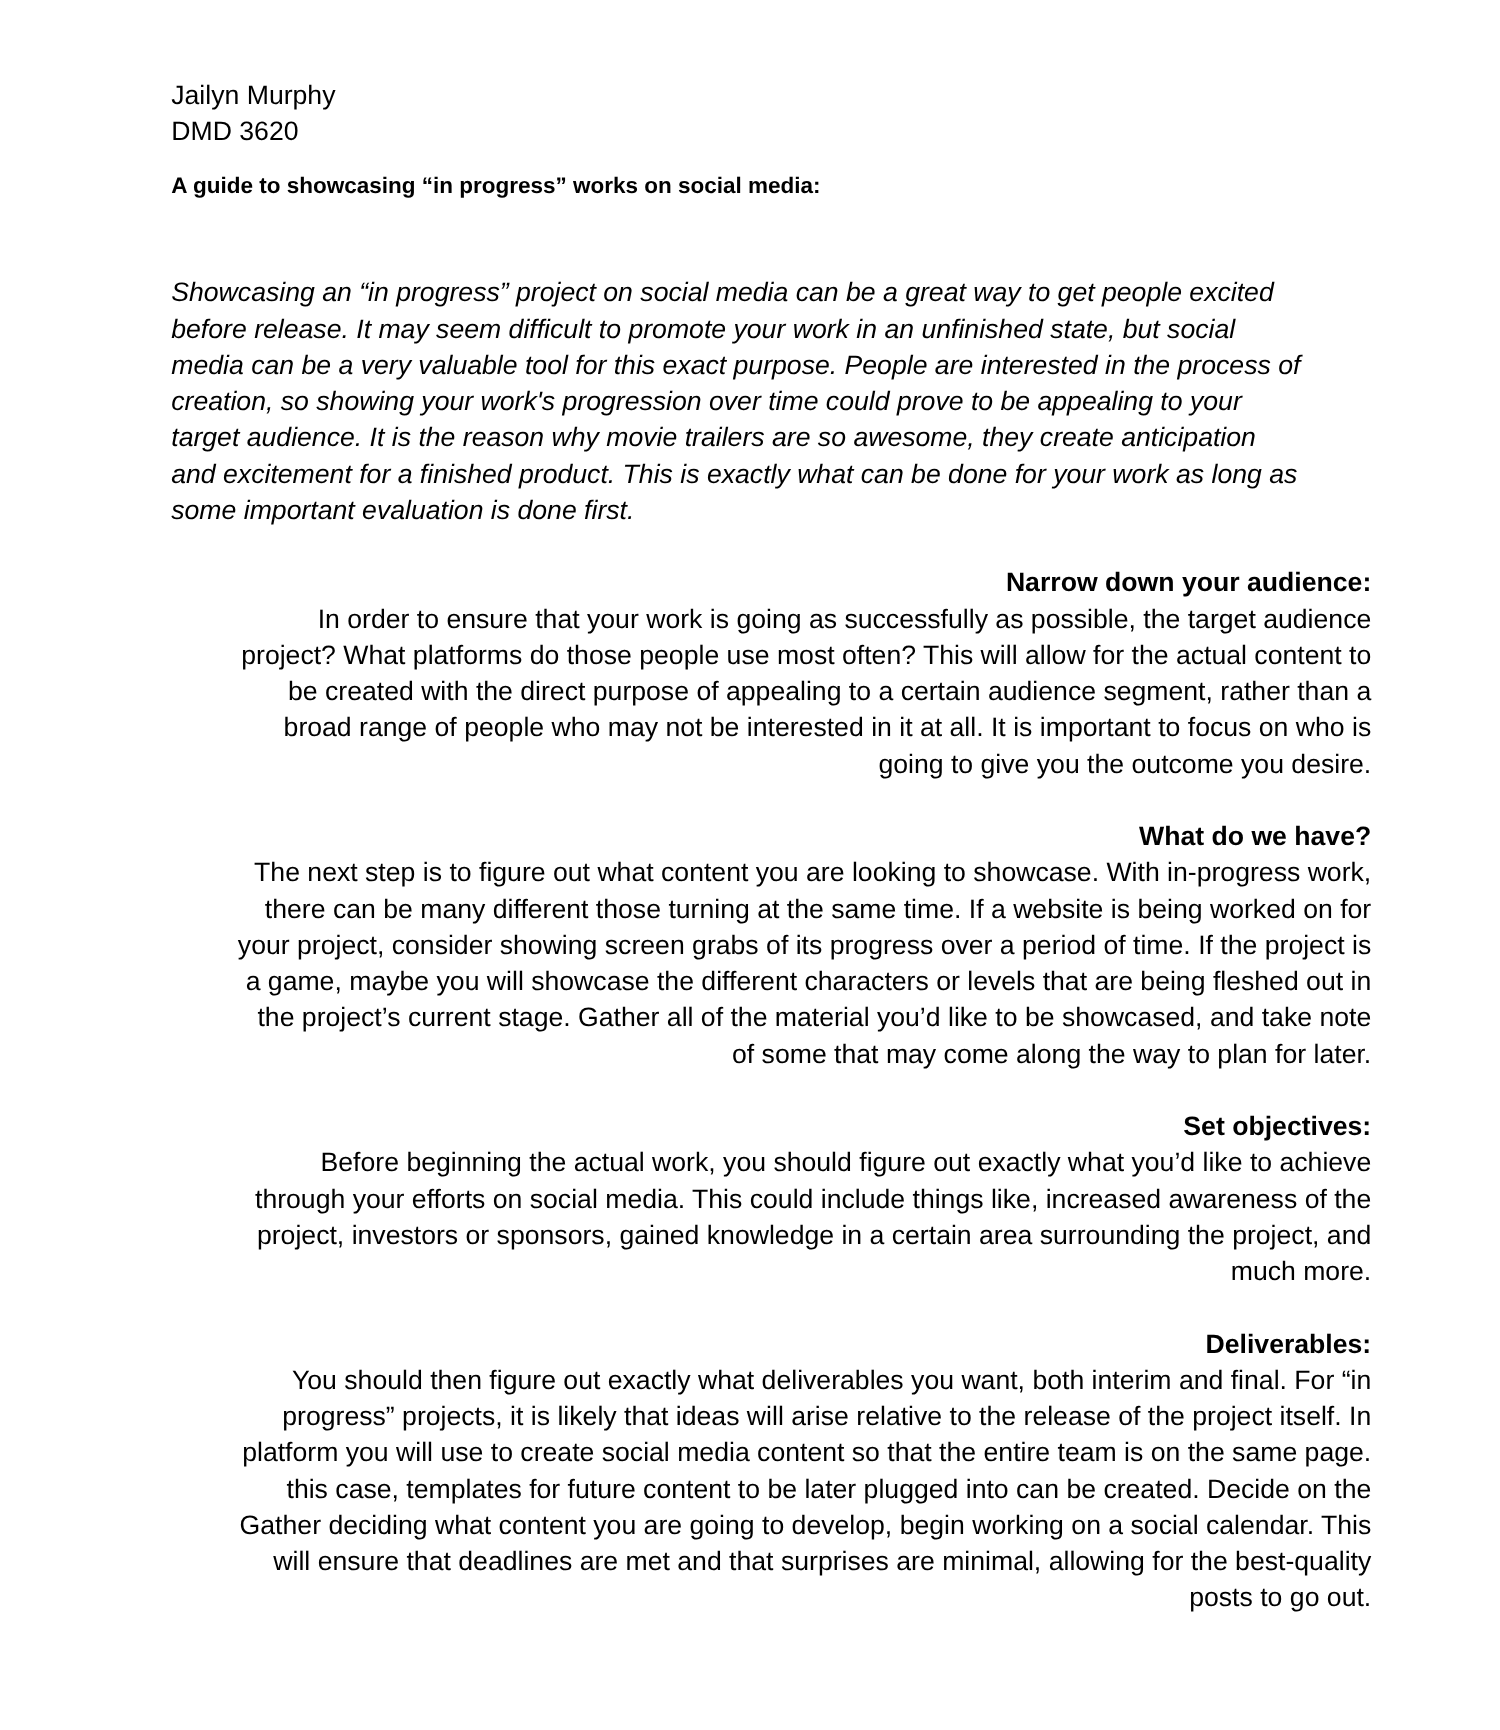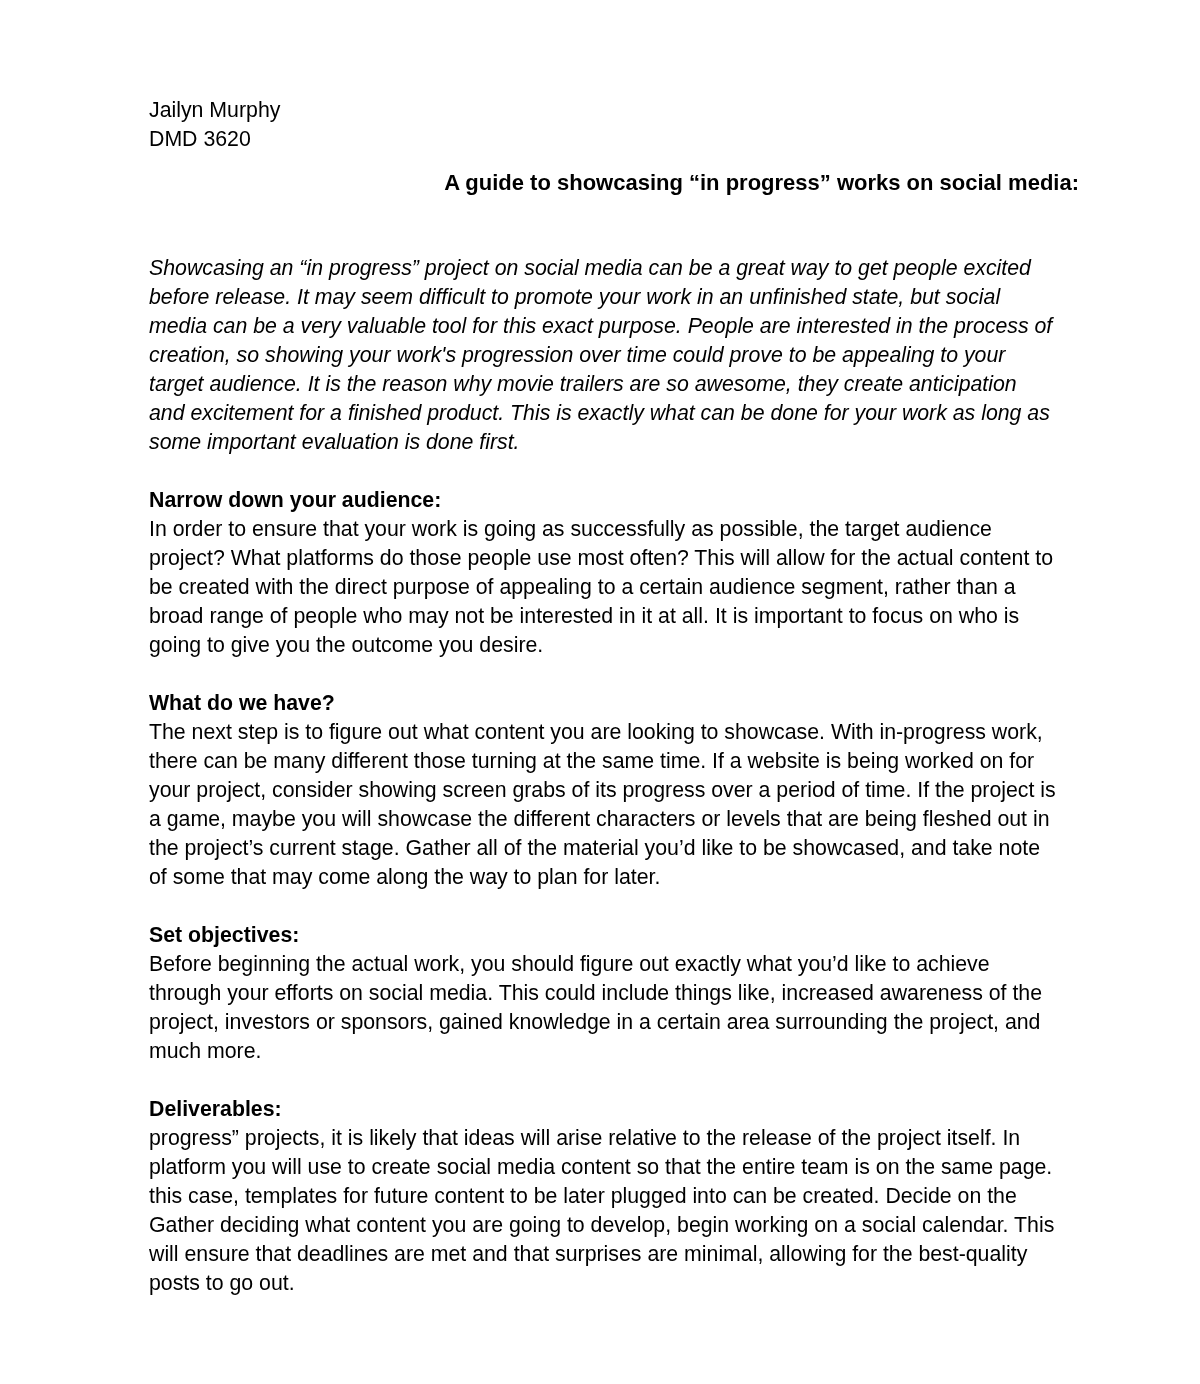--- a/index.html
+++ b/index.html
@@ -10,46 +10,46 @@
     body {
       width: 1200px;
       height: 1384px;
       position: relative;
       overflow: hidden;
       font-family: "Liberation Sans", sans-serif;
       color: #000000;
     }
     .page {
       position: absolute;
-      left: 149px;
+      left: 137px;
       top: 62px;
       width: 960px;
-      margin-top: 34px;
     }
     .line {
       display: block;
       font-size: 21.3px;
       line-height: 29px;
       white-space: nowrap;
     }
     .header-block { margin: 0; }
     .doc-title {
       font-weight: bold;
-      text-align: right;
+      text-align: left;
       width: 930px;
       margin-top: 14px;
-      font-size: 22px;
+      font-size: 18px;
       line-height: 29px;
     }
     .intro {
       margin-top: 57px;
       font-style: italic;
     }
     .section {
       margin-top: 29px;
+      text-align: right;
     }
     .section-heading {
       font-weight: bold;
     }
     p { margin: 0; }
   </style>
 </head>
 <body>
 
 <div class="page">
@@ -100,20 +100,21 @@
       <span class="line">Before beginning the actual work, you should figure out exactly what you’d like to achieve</span>
       <span class="line">through your efforts on social media. This could include things like, increased awareness of the</span>
       <span class="line">project, investors or sponsors, gained knowledge in a certain area surrounding the project, and</span>
       <span class="line">much more.</span>
     </p>
   </div>
 
   <div class="section">
     <span class="line section-heading">Deliverables:</span>
     <p>
+      <span class="line">You should then figure out exactly what deliverables you want, both interim and final. For “in</span>
       <span class="line">progress” projects, it is likely that ideas will arise relative to the release of the project itself. In</span>
       <span class="line">platform you will use to create social media content so that the entire team is on the same page.</span>
       <span class="line">this case, templates for future content to be later plugged into can be created. Decide on the</span>
       <span class="line">Gather deciding what content you are going to develop, begin working on a social calendar. This</span>
       <span class="line">will ensure that deadlines are met and that surprises are minimal, allowing for the best-quality</span>
       <span class="line">posts to go out.</span>
     </p>
   </div>
 
 </div>

